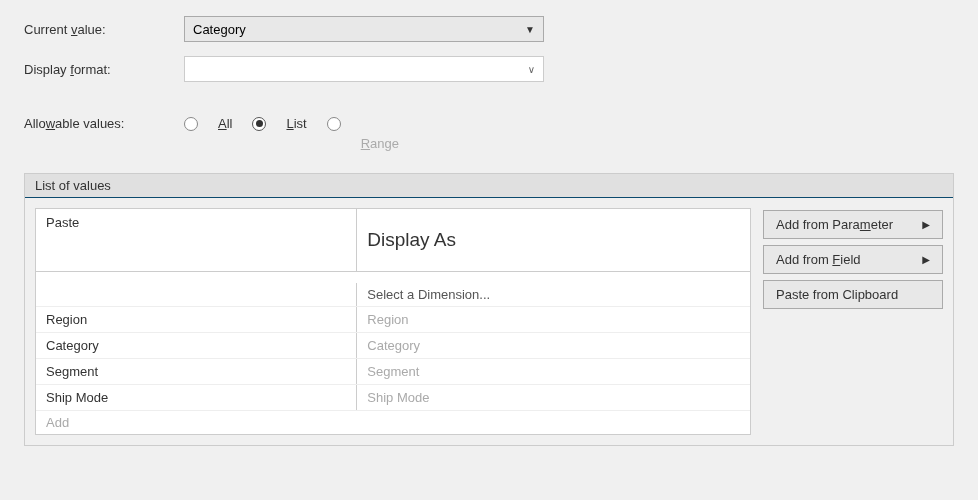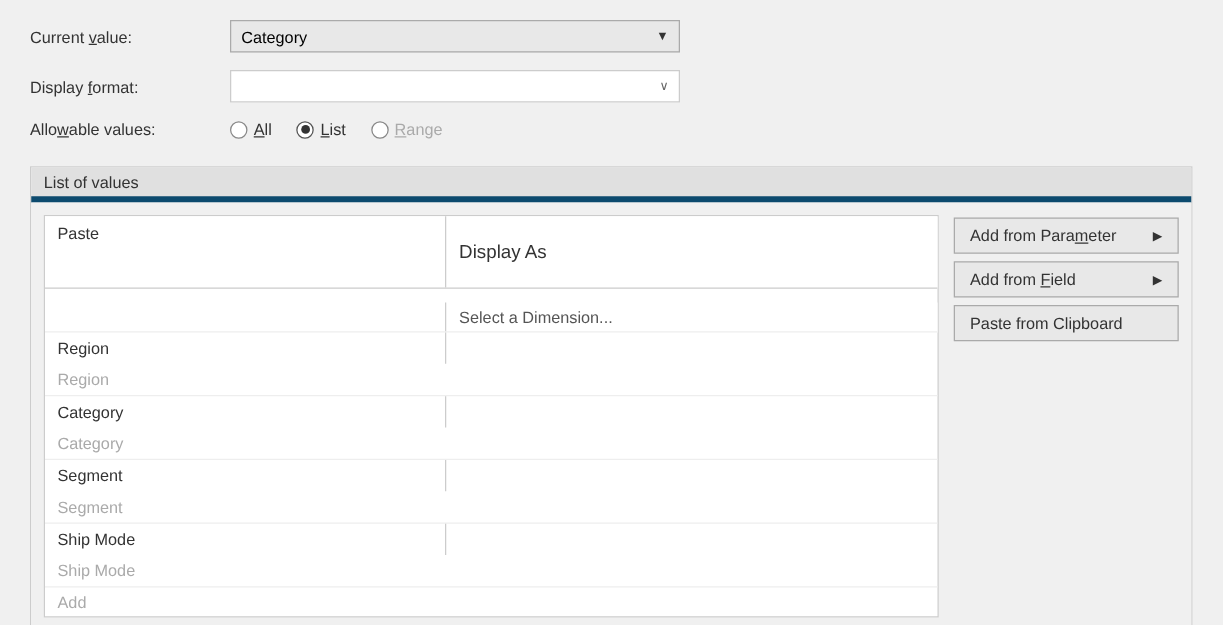--- a/index.html
+++ b/index.html
@@ -75,21 +75,21 @@
       margin-bottom: 0;
     }
     .radio-group {
       display: flex;
       align-items: center;
       gap: 20px;
     }
     .radio-item {
       display: flex;
       align-items: center;
-      gap: 5px;
+      gap: 20px;
       cursor: pointer;
     }
     .radio-input {
       width: 14px;
       height: 14px;
       border-radius: 50%;
       border: 1px solid #888;
       background: #fff;
       display: flex;
       align-items: center;
@@ -114,21 +114,21 @@
     .radio-label span {
       text-decoration: underline;
     }
     .list-section {
       background: #fff;
       border: 1px solid #ccc;
       margin: 10px 24px 0 24px;
     }
     .list-section-header {
       background: #e0e0e0;
-      border-bottom: 5px solid #0c4a6e;
+      border-bottom: 1px solid #0c4a6e;
       padding: 4px 10px;
       font-size: 13px;
       color: #333;
       font-weight: normal;
     }
     .list-section-body {
       display: flex;
       padding: 10px;
       gap: 12px;
       background: #f0f0f0;
@@ -147,21 +147,21 @@
     .col-value {
       width: 45%;
       padding: 6px 10px;
       font-size: 13px;
       color: #333;
       border-right: 1px solid #ccc;
     }
     .col-display {
       flex: 1;
       padding: 20px 10px;
-      font-size: 15px;
+      font-size: 19px;
       color: #333;
     }
     .table-subheader {
       display: flex;
       border-bottom: 1px solid #eee;
       background: #fff;
       margin-top: 11px;
     }
     .subheader-empty {
       width: 45%;
@@ -169,21 +169,20 @@
     }
     .subheader-link {
       flex: 1;
       padding: 4px 10px;
       font-size: 13px;
       color: #555;
     }
     .table-row-item {
       display: flex;
       border-bottom: 1px solid #eee;
-      flex-direction: column;
     }
     .table-row-item:last-child {
       border-bottom: none;
     }
     .cell-value {
       width: 45%;
       padding: 5px 10px;
       font-size: 13px;
       color: #333;
       border-right: 1px solid #ccc;
@@ -260,21 +259,21 @@
         <div class="radio-item">
           <div class="radio-input"></div>
           <span class="radio-label"><span>A</span>ll</span>
         </div>
         <div class="radio-item">
           <div class="radio-input checked"></div>
           <span class="radio-label"><span>L</span>ist</span>
         </div>
         <div class="radio-item">
           <div class="radio-input"></div>
-          <span class="radio-label" style="color:#aaa;"><span>R</span>ange</span>
+          <span class="radio-label" style="color:#aaa;margin-top:40px;"><span>R</span>ange</span>
         </div>
       </div>
     </div>
   </div>
 
   <div class="list-section">
     <div class="list-section-header">List of values</div>
     <div class="list-section-body">
 
       <div class="table-container">

